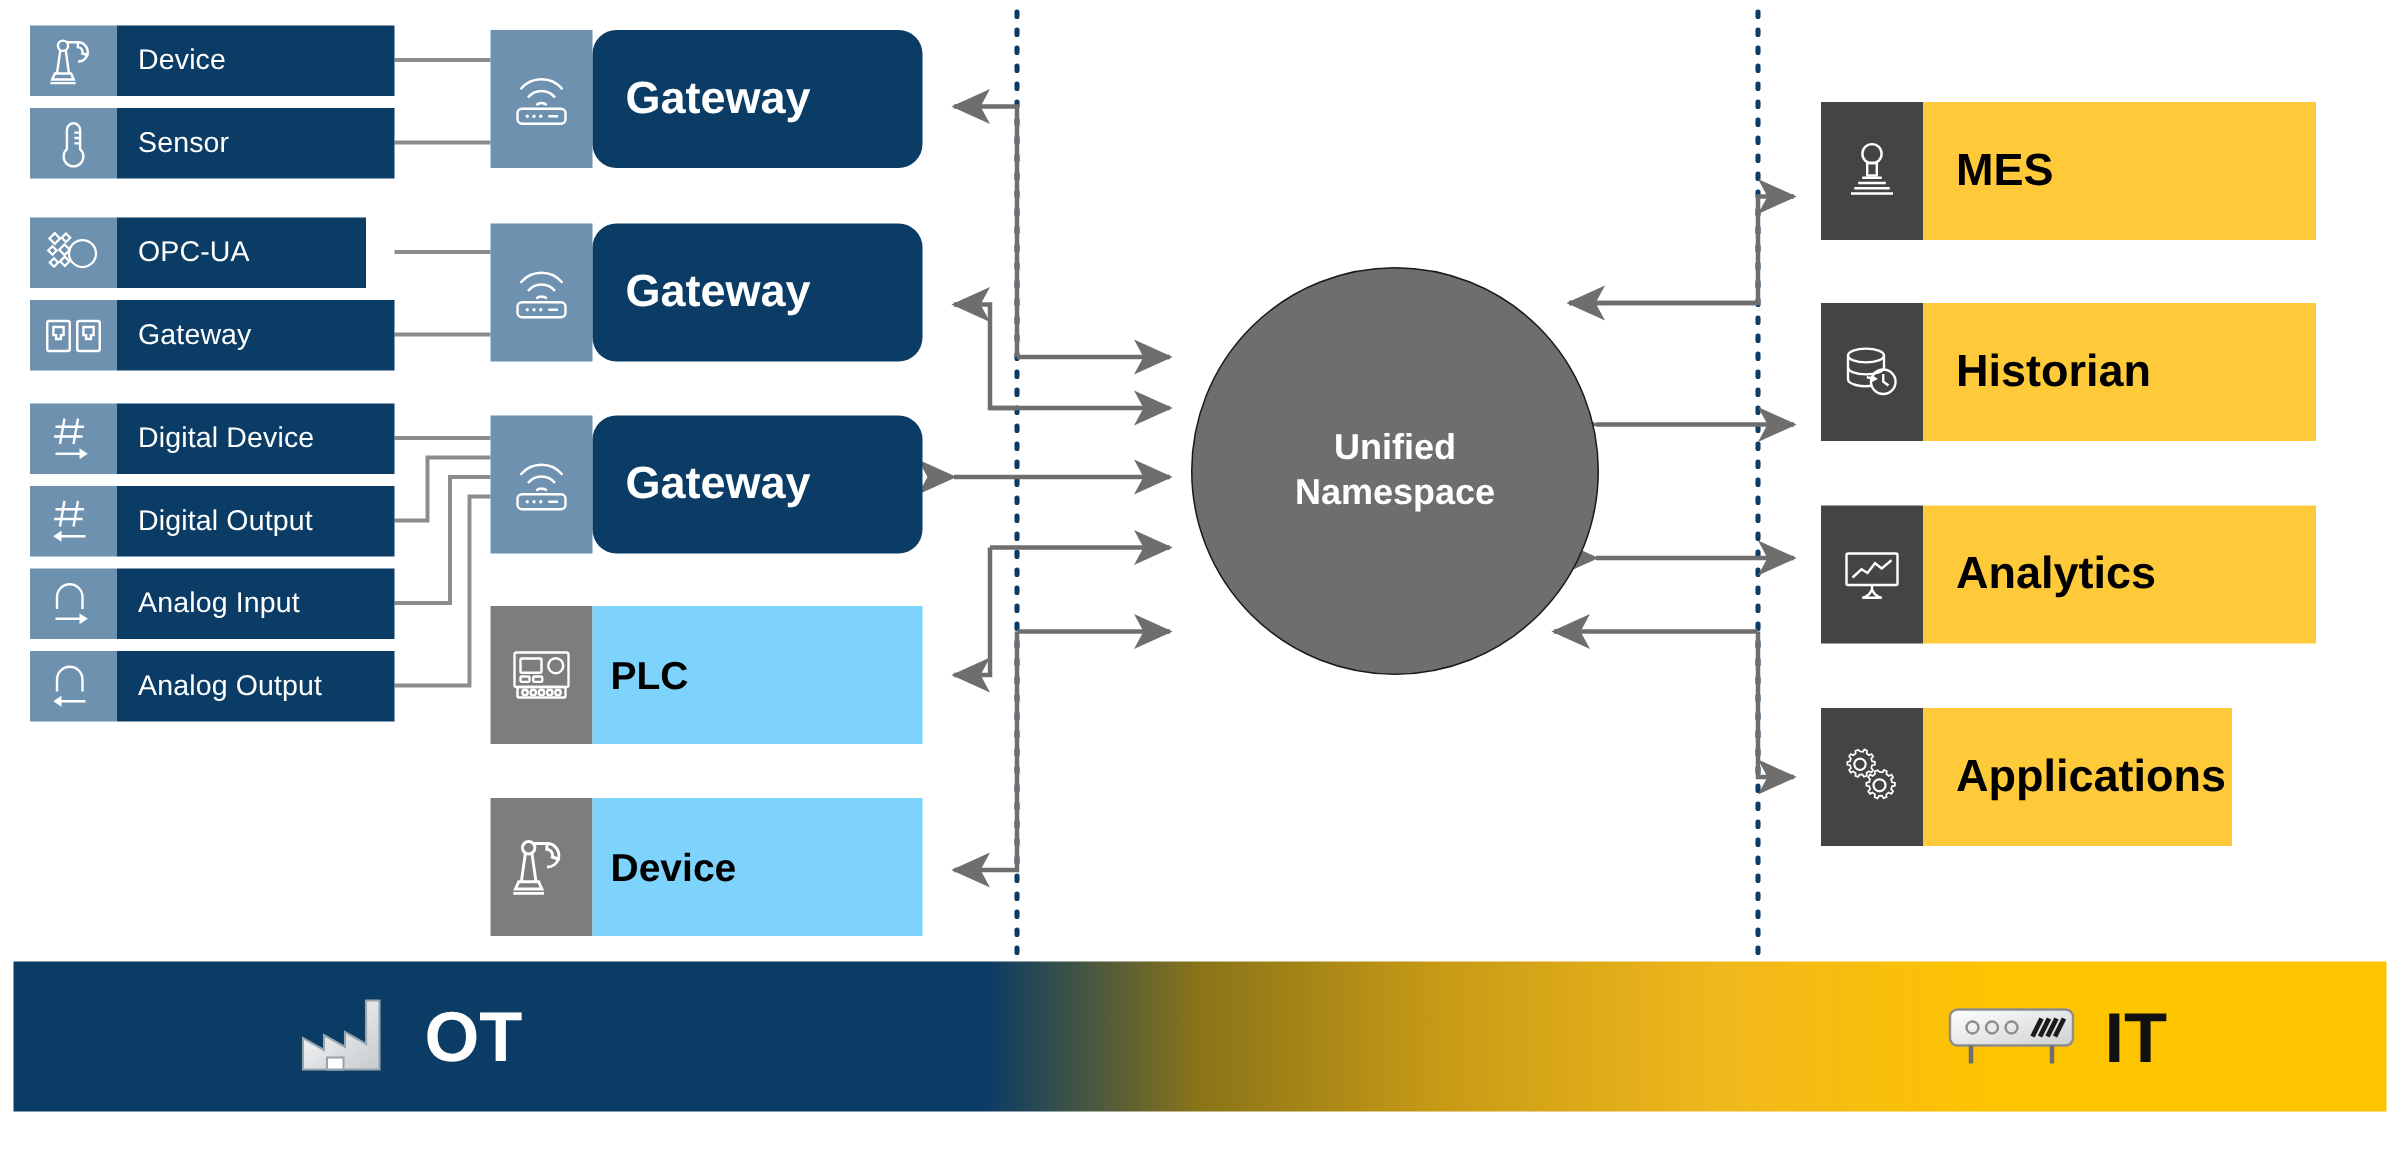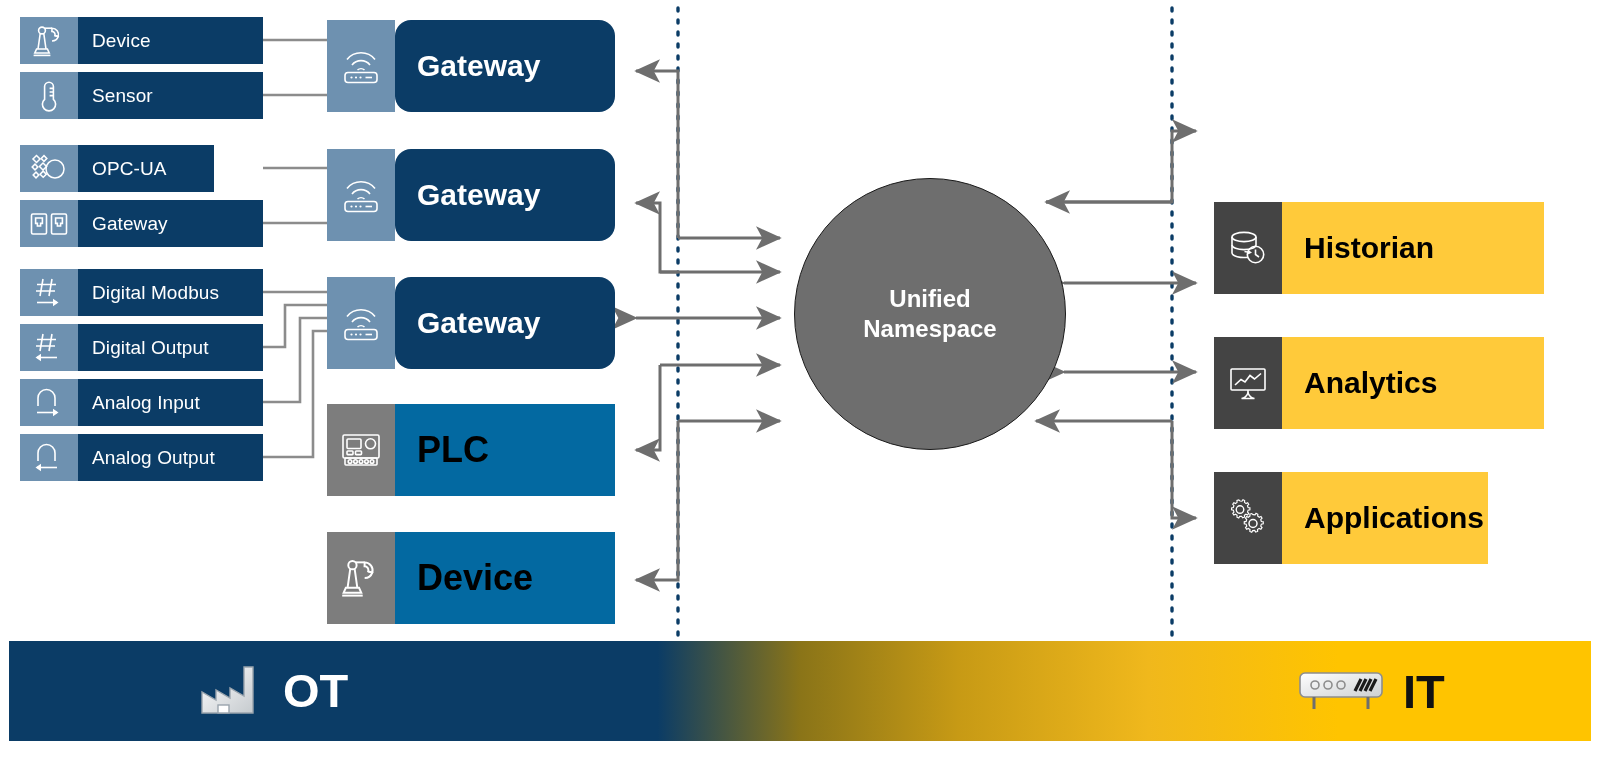--- a/index.html
+++ b/index.html
@@ -33,23 +33,23 @@
   .gw .lbl{
     background:#0b3c66;color:#ffffff;height:100%;
     display:flex;align-items:center;padding-left:22px;
     font-size:30px;font-weight:700;border-radius:16px;
   }
 
   
   .grey{height:92px;}
   .grey .ico{width:68px;background:#7d7d7d;}
   .grey .lbl{
-    background:#0369a1;color:#000000;height:100%;
-    display:flex;align-items:center;padding-left:22px;
-    font-size:36px;font-weight:700;
+    background:#7dd3fc;color:#000000;height:100%;
+    display:flex;align-items:center;padding-left:12px;
+    font-size:26px;font-weight:700;
   }
 
   
   .it{height:92px;}
   .it .ico{width:68px;background:#444444;}
   .it .lbl{
     background:#ffca3a;color:#000000;height:100%;
     display:flex;align-items:center;padding-left:22px;
     font-size:30px;font-weight:700;
   }
@@ -160,21 +160,21 @@
   <div class="block src" style="left:20px;top:72px;width:243px;">
     <span class="ico">
       <svg class="iconsvg" width="30" height="34" viewBox="0 0 30 34" fill="none" stroke="#ffffff" stroke-width="1.6">
         <path d="M15 3.2 a4.4 4.4 0 0 1 4.4 4.4 L19.4 20.4 a6.6 6.6 0 1 1 -8.8 0 L10.6 7.6 A4.4 4.4 0 0 1 15 3.2 Z"></path>
         <path d="M19.4 9.4 L15.6 9.4 M19.4 13 L15.6 13 M19.4 16.6 L15.6 16.6"></path>
       </svg>
     </span>
     <span class="lbl">Sensor</span>
   </div>
 
-  <div class="block src" style="left:20px;top:145px;width:194px;text-align:right;">
+  <div class="block src" style="left:20px;top:145px;width:224px;text-align:right;">
     <span class="ico">
       <svg class="iconsvg" width="38" height="32" viewBox="0 0 38 32" fill="none" stroke="#ffffff" stroke-width="1.5">
         <circle cx="25" cy="16" r="9"></circle>
         <rect x="4" y="3.5" width="5" height="5" transform="rotate(45 6.5 6)"></rect>
         <rect x="12" y="3.5" width="4" height="4" transform="rotate(45 14 5.5)"></rect>
         <rect x="3" y="12" width="4" height="4" transform="rotate(45 5 14)"></rect>
         <rect x="10.5" y="11" width="5" height="5" transform="rotate(45 13 13.5)"></rect>
         <rect x="4" y="20" width="4" height="4" transform="rotate(45 6 22)"></rect>
         <rect x="11" y="19" width="4.4" height="4.4" transform="rotate(45 13.2 21.2)"></rect>
         <path d="M16 16 L16.5 16"></path>
@@ -196,21 +196,21 @@
   </div>
 
   <div class="block src" style="left:20px;top:269px;width:243px;">
     <span class="ico">
       <svg class="iconsvg" width="34" height="34" viewBox="0 0 34 34" fill="none" stroke="#ffffff" stroke-width="1.6">
         <path d="M11 3 L8 20 M20 3 L17 20 M5 8.5 L24 8.5 M4 15 L23 15"></path>
         <path d="M5 26.5 L25 26.5"></path>
           <path d="M21 22.8 L26.5 26.5 L21 30.2 Z" fill="#ffffff" stroke="none"></path>
       </svg>
     </span>
-    <span class="lbl">Digital Modbus</span>
+    <span class="lbl">Digital Device</span>
   </div>
 
   <div class="block src" style="left:20px;top:324px;width:243px;">
     <span class="ico">
       <svg class="iconsvg" width="34" height="34" viewBox="0 0 34 34" fill="none" stroke="#ffffff" stroke-width="1.6">
         <path d="M11 3 L8 20 M20 3 L17 20 M5 8.5 L24 8.5 M4 15 L23 15"></path>
         <path d="M25 26.5 L5 26.5"></path>
           <path d="M9 22.8 L3.5 26.5 L9 30.2 Z" fill="#ffffff" stroke="none"></path>
       </svg>
     </span>
@@ -321,20 +321,30 @@
     <span class="lbl">Device</span>
   </div>
 
   <div id="uns" style="left:794px;top:178px;width:270px;height:270px;">
     <div>
       <div>Unified</div>
       <div>Namespace</div>
     </div>
   </div>
 
+  <div class="block it" style="left:1214px;top:68px;width:330px;">
+    <span class="ico">
+      <svg class="iconsvg" width="40" height="42" viewBox="0 0 40 42" fill="none" stroke="#ffffff" stroke-width="1.6">
+        <circle cx="20" cy="9.5" r="6.4"></circle>
+        <rect x="16.8" y="15.5" width="6.4" height="8.5"></rect>
+        <path d="M13.5 25.5 L26.5 25.5 M10.8 29 L29.2 29 M8.2 32.5 L31.8 32.5 M6 36 L34 36"></path>
+      </svg>
+    </span>
+    <span class="lbl">MES</span>
+  </div>
 
   <div class="block it" style="left:1214px;top:202px;width:330px;">
     <span class="ico">
       <svg class="iconsvg" width="44" height="42" viewBox="0 0 44 42" fill="none" stroke="#ffffff" stroke-width="1.6">
         <ellipse cx="18" cy="10" rx="12" ry="4.6"></ellipse>
         <path d="M6 10 L6 18 a12 4.6 0 0 0 24 0 L30 10"></path>
         <path d="M6 18 L6 26 a12 4.6 0 0 0 16 4.2"></path>
         <circle cx="29.5" cy="27.5" r="8.2"></circle>
         <path d="M29.5 22.4 L29.5 27.5 L33 30"></path>
         <path d="M18.5 24.5 L24 25.5"></path>

